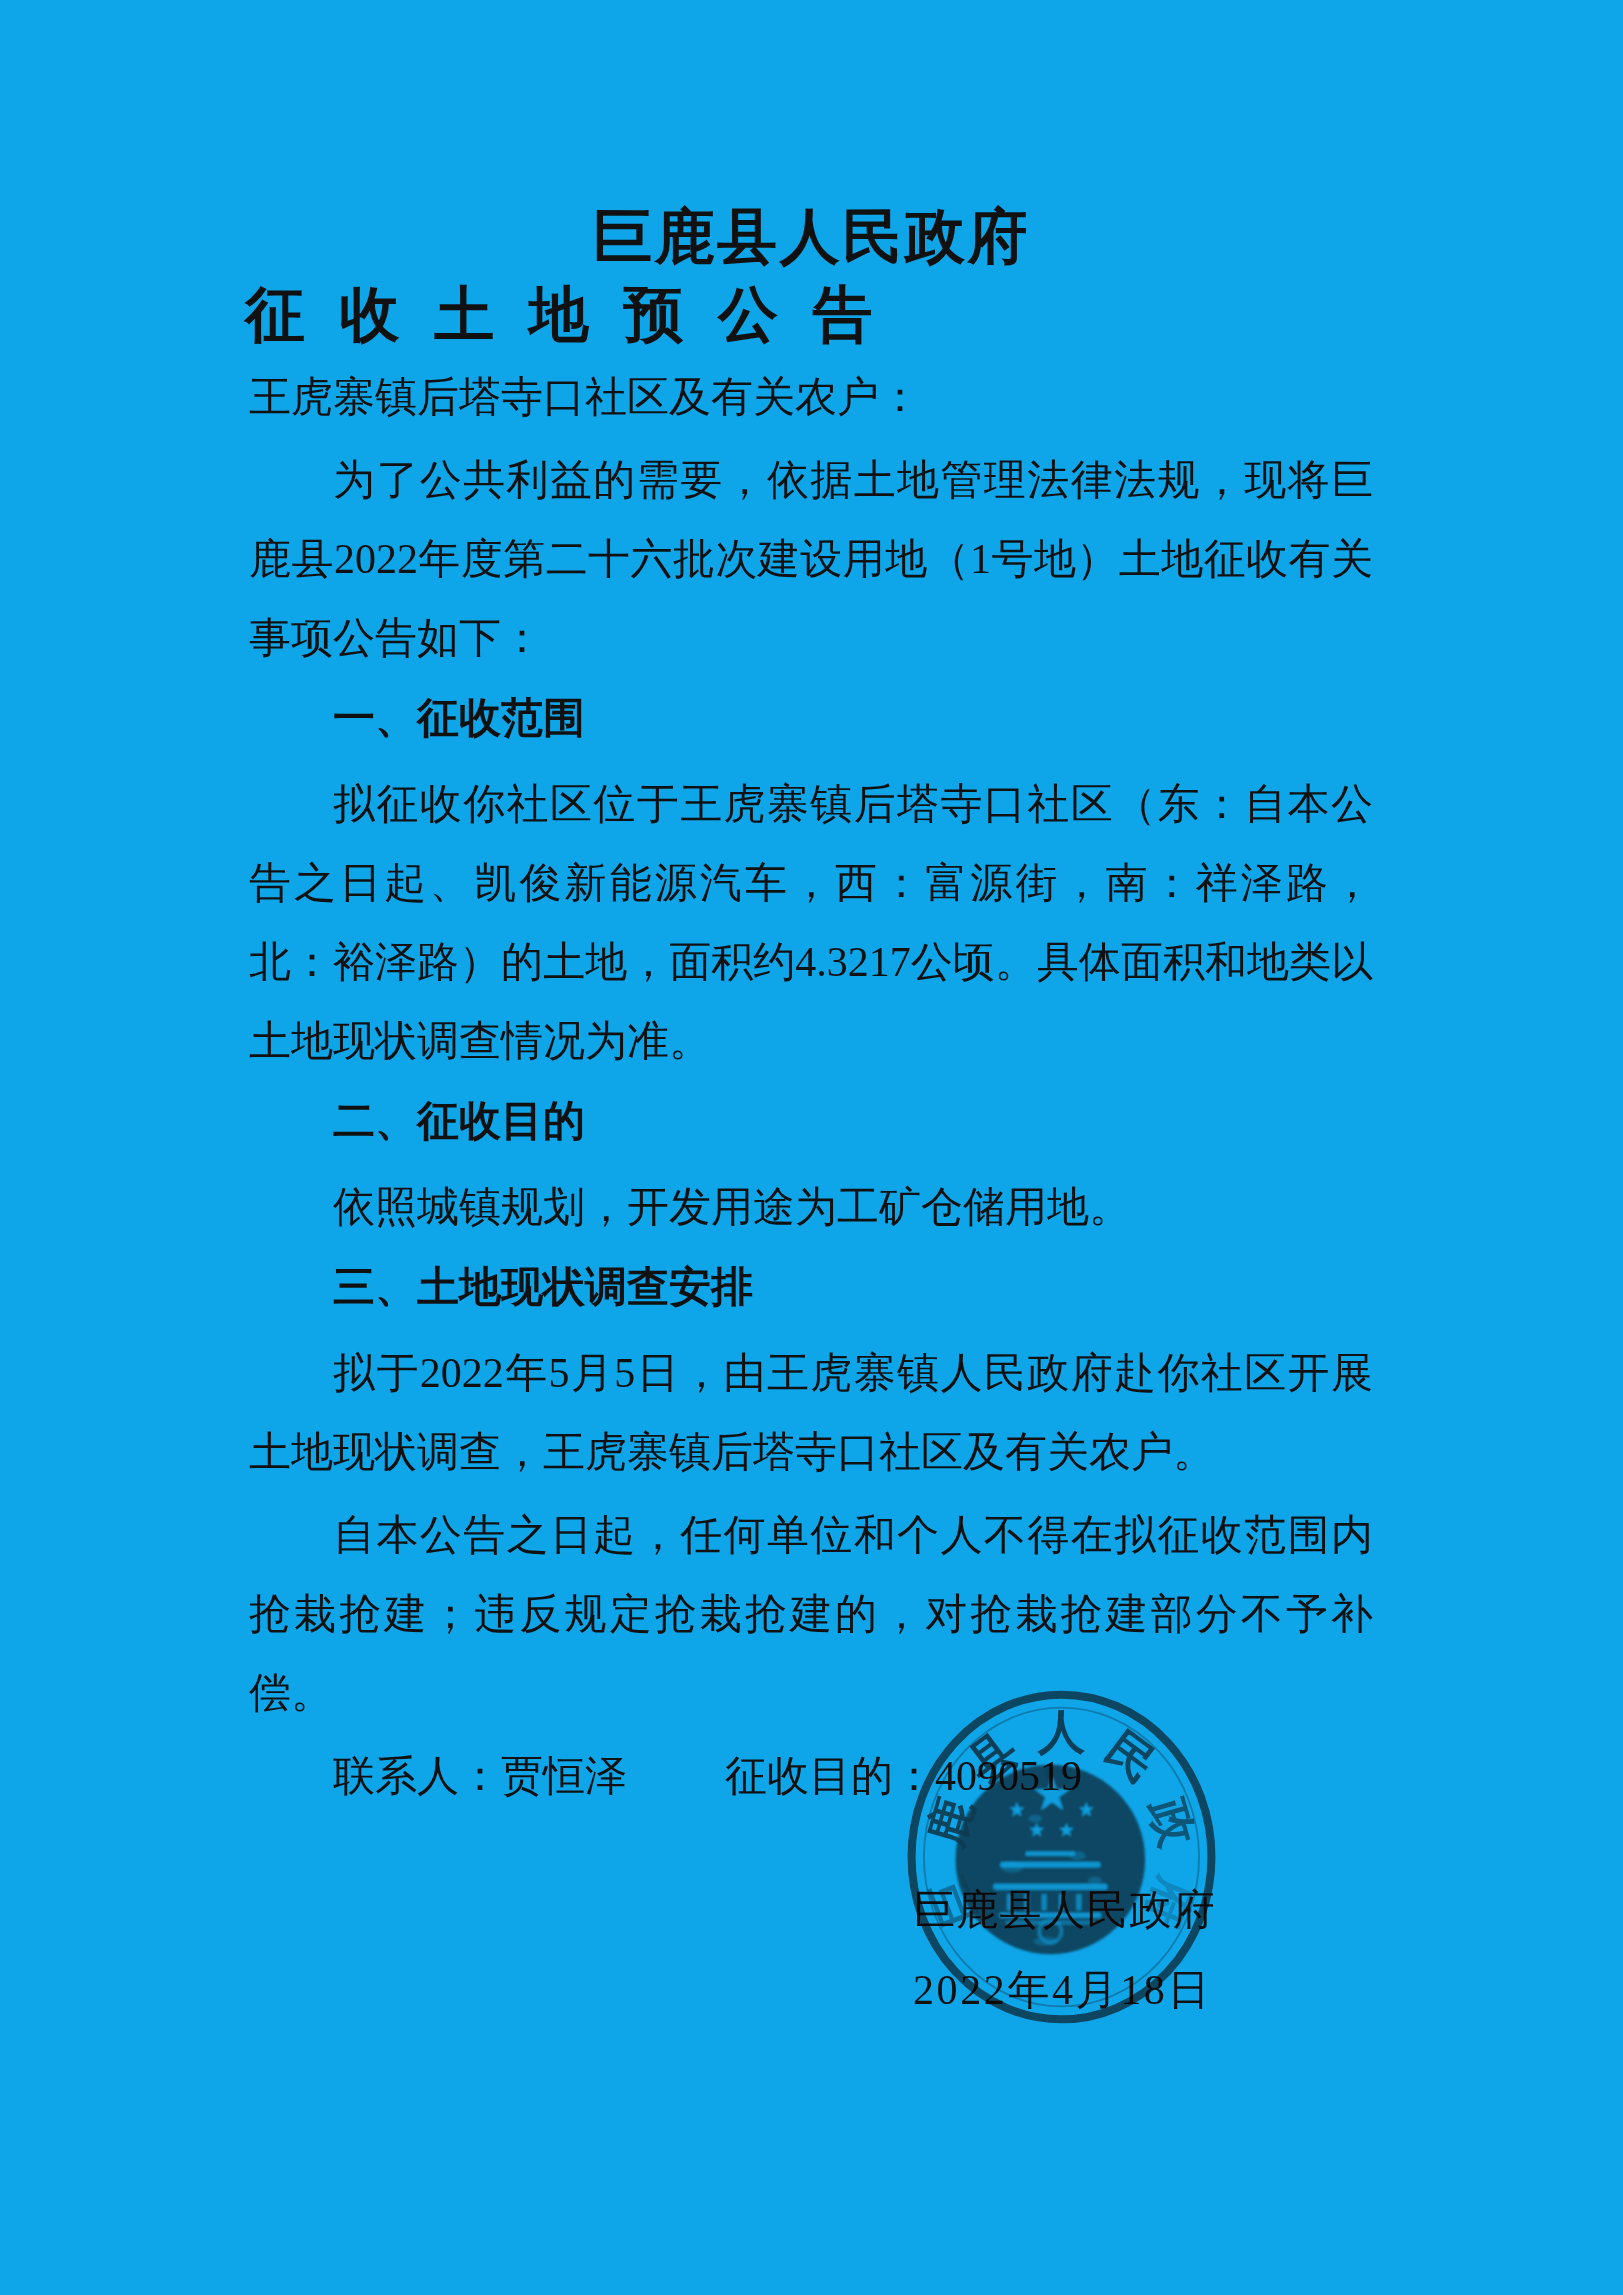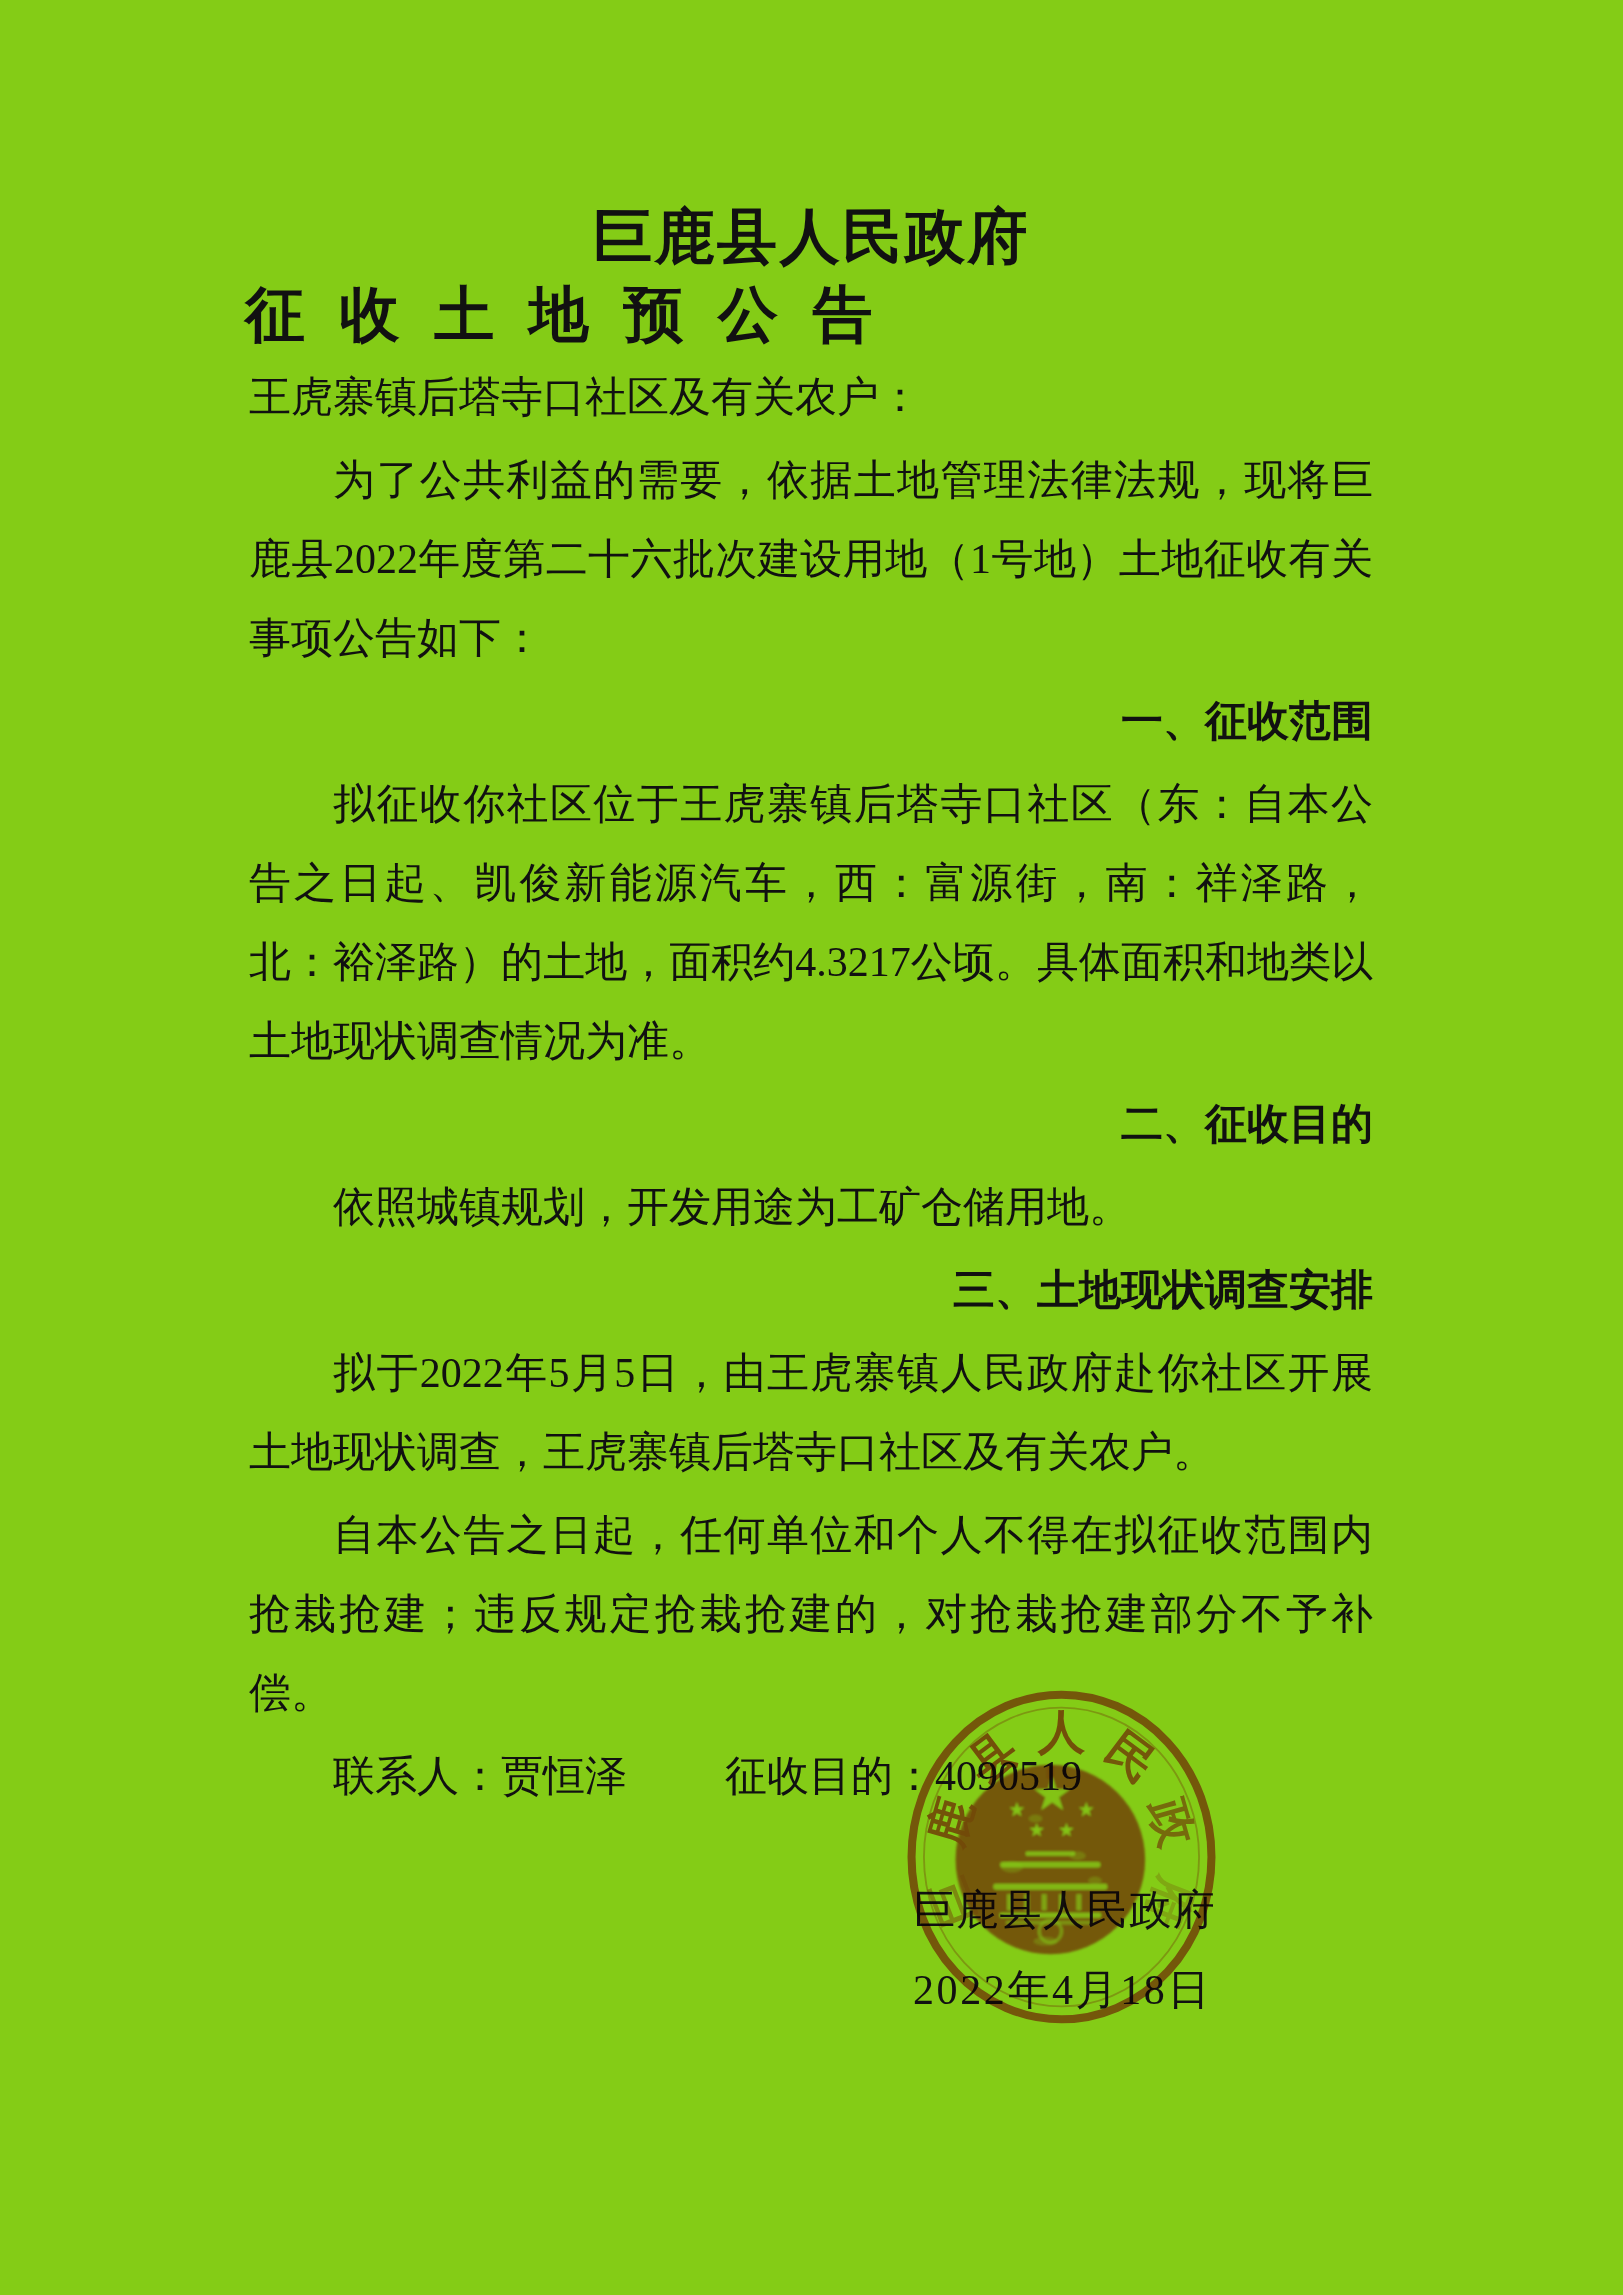--- a/index.html
+++ b/index.html
@@ -1,21 +1,21 @@
 <!DOCTYPE html>
 <html style="font-size:10.5px"><head>
 <meta charset="utf-8">
 <style>
   html,body { margin:0; padding:0; background:#888; }
   .page {
     position: relative;
     width: 1623px;
     height: 2295px;
     margin: 0 auto;
-    background: #84cc16;
+    background: #0ea5e9;
     color: #111111;
     font-family: "Liberation Serif", serif;
     overflow: hidden;
   }
   .content {
     position: absolute;
     left: 245px;
     top: 207px;
     width: 1132px;
   }
@@ -42,26 +42,26 @@
     margin-top: 13px;
     font-size: 42px;
     line-height: 79px;
     text-align: justify;
     text-justify: inter-character;
   }
   .doc-body p, .doc-body h3 { margin: 4px; padding: 0; }
   .salutation { text-indent: 0; }
   .para { text-indent: 2em; }
   .section-heading {
-    font-family: Liberation Serif, serif;
+    font-family: Liberation Mono, monospace;
     font-weight: bold;
     font-size: 42px;
     line-height: 79px;
     text-indent: 2em;
-    text-align: right;
+    text-align: left;
   }
   .contact-line { text-indent: 2em; }
   .contact-gap { display: inline-block; width: 98px; }
   .signature-issuer {
     position: absolute;
     left: 913px;
     top: 1885px;
     width: 298px;
     font-size: 42px;
     line-height: 50px;

